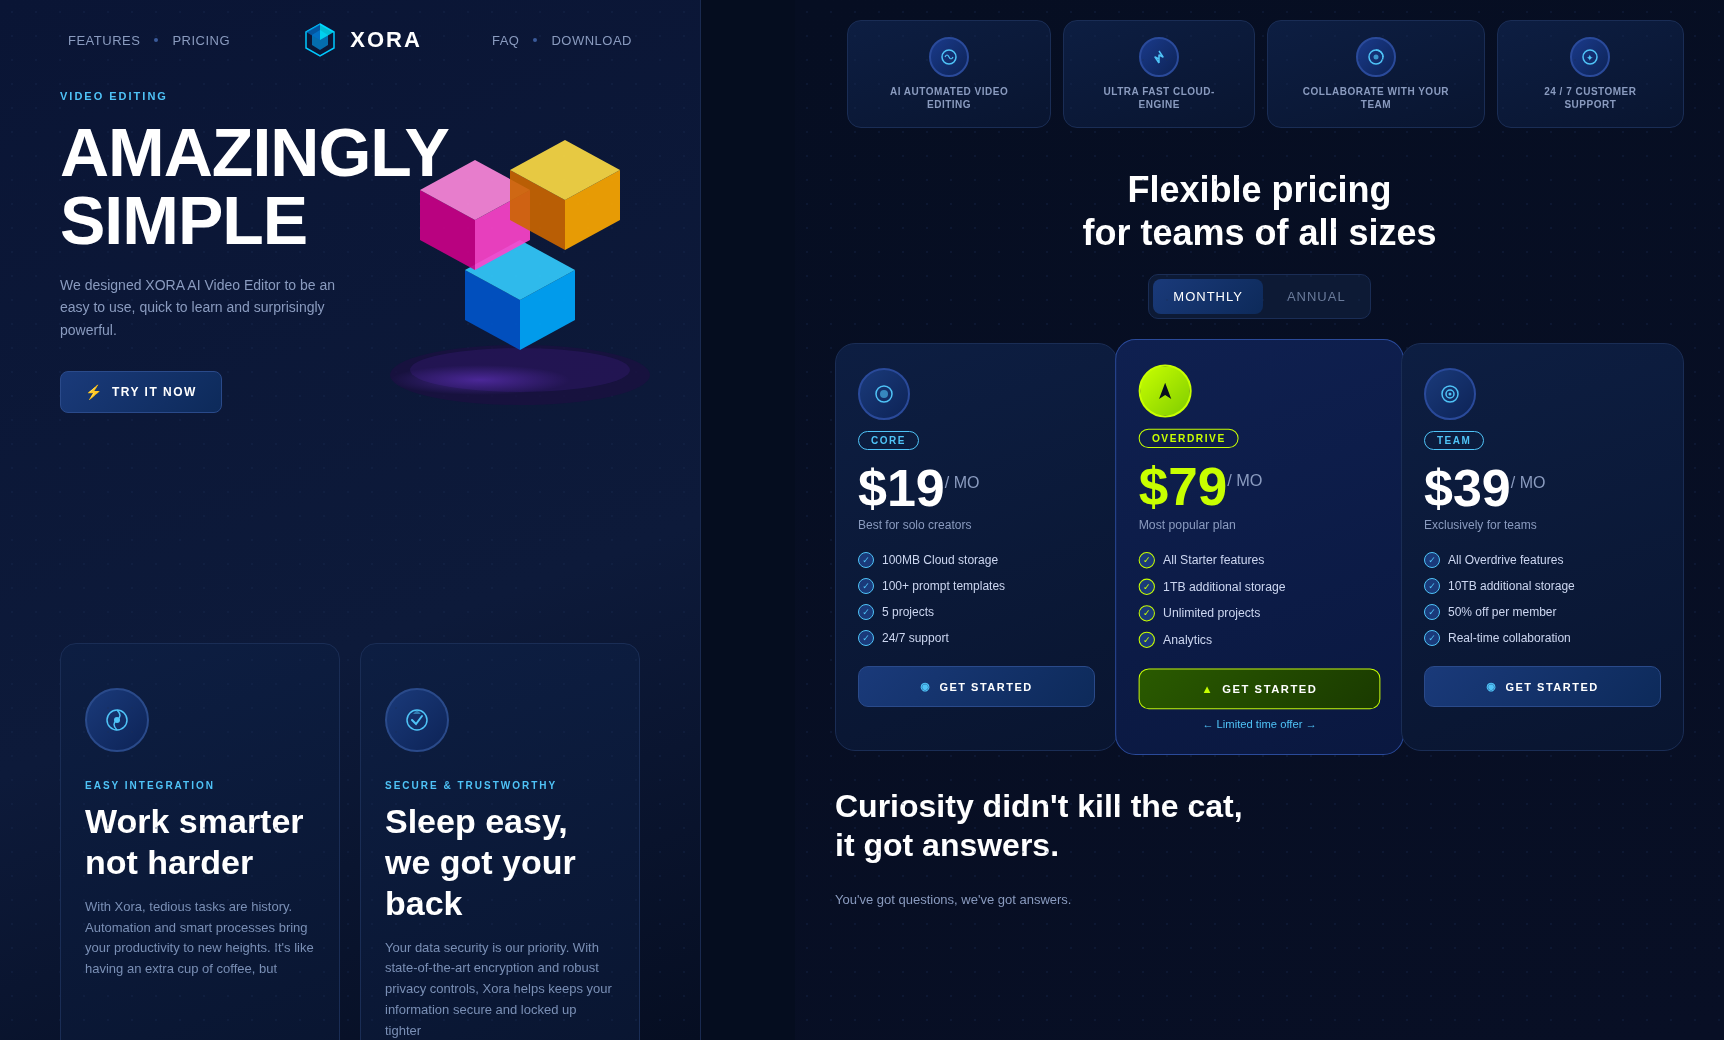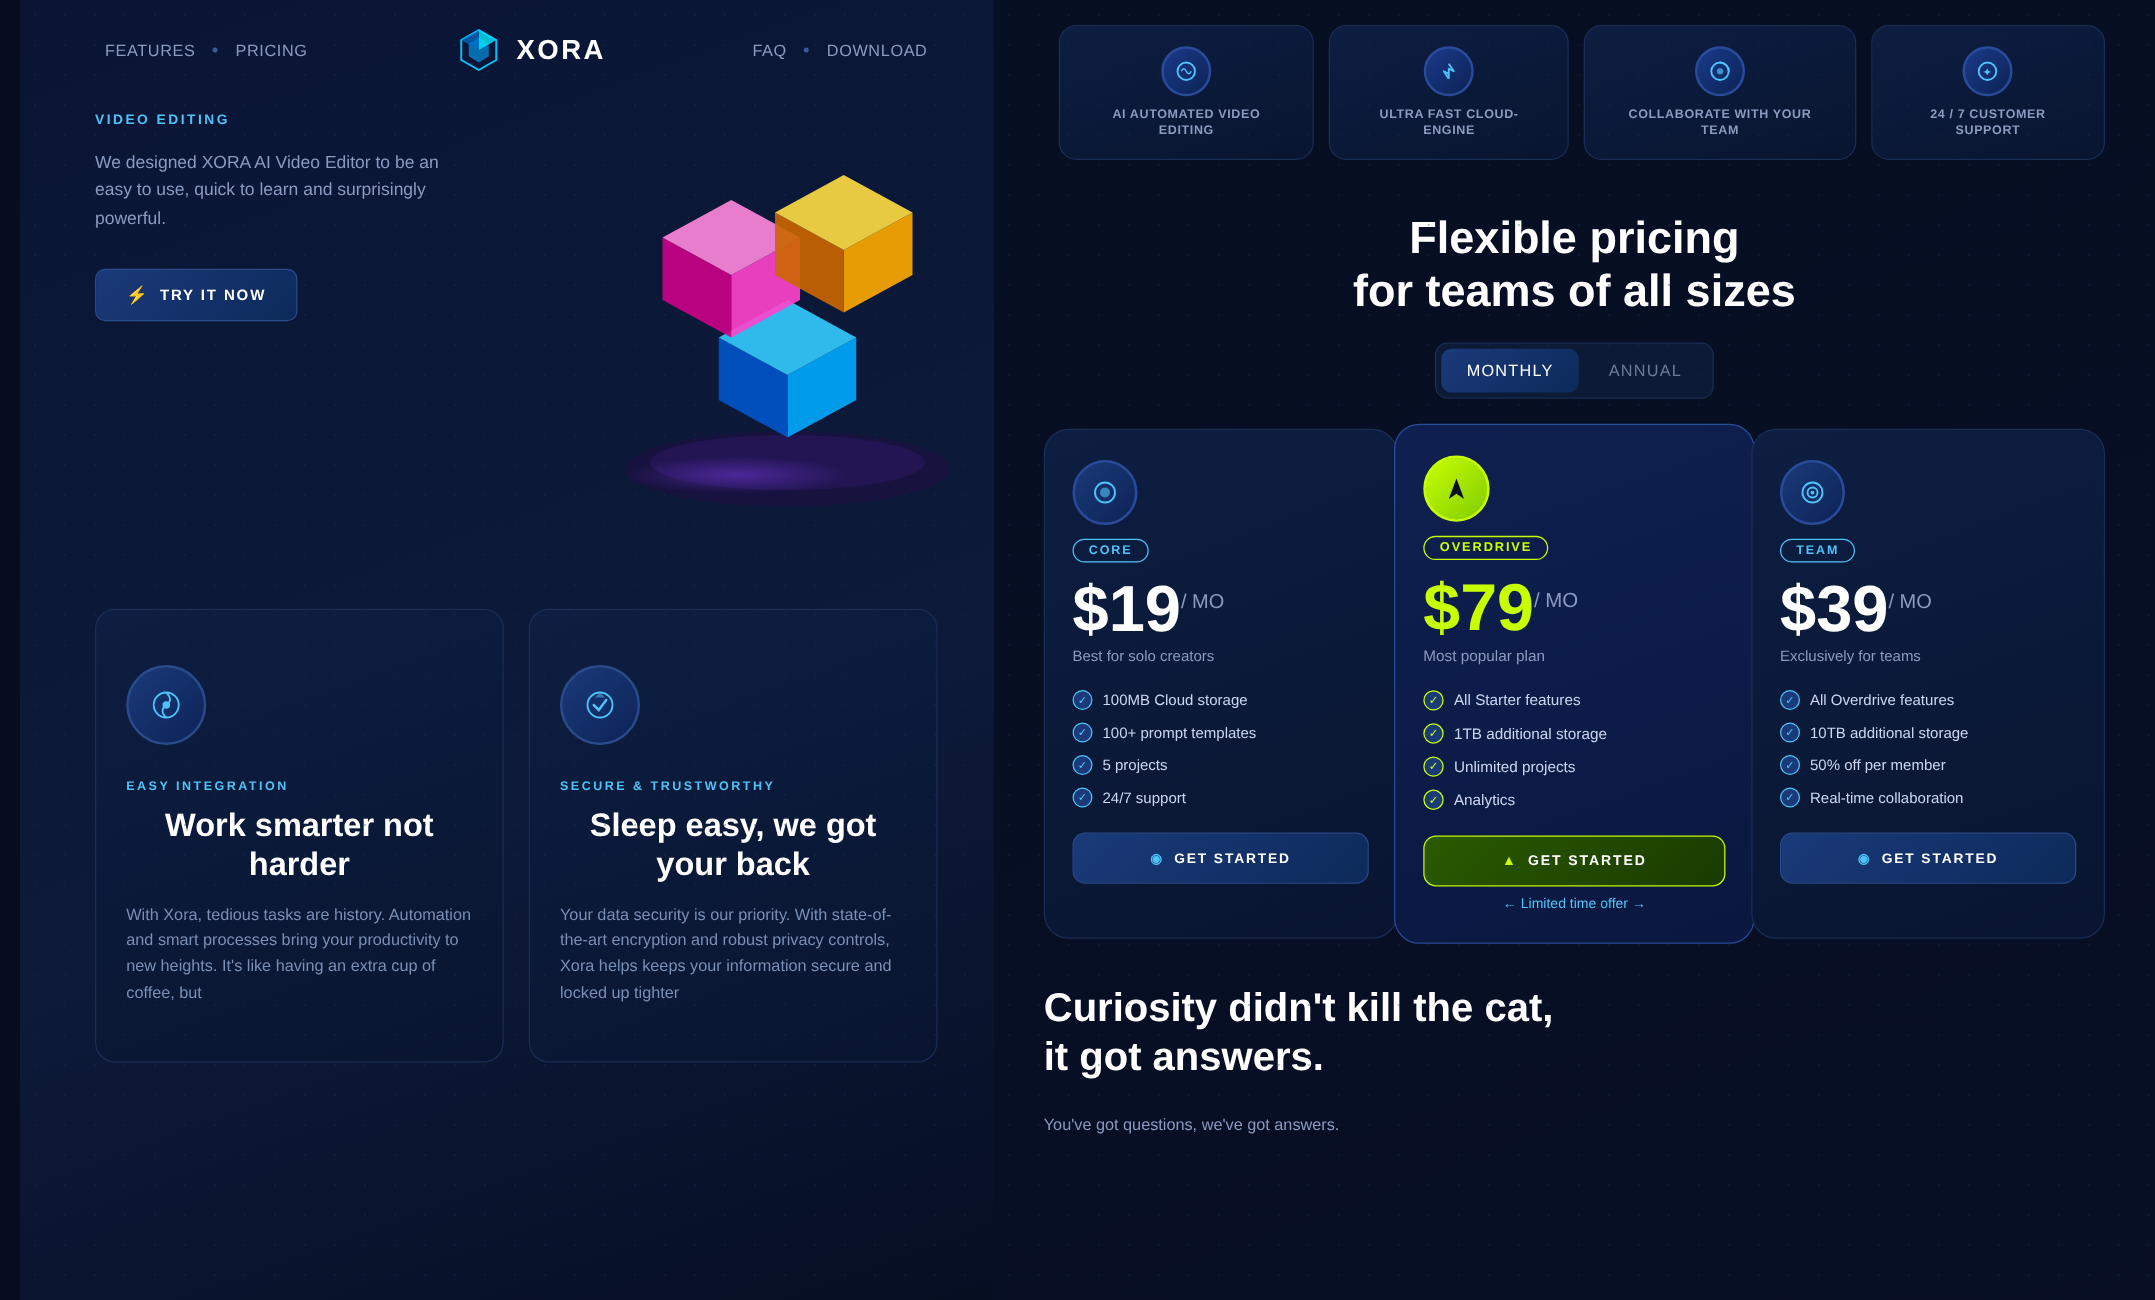--- a/index.html
+++ b/index.html
@@ -8,22 +8,22 @@
       background: #050d1f;
       color: #fff;
       width: 1724px;
       min-height: 1040px;
       overflow-x: hidden;
     }
 
     
     .left-panel {
       position: absolute;
-      left: 16px; top: 0;
-      width: 795px;
+      left: 0; top: 0;
+      width: 701px;
       height: 1040px;
       background: linear-gradient(160deg, #0a1535 0%, #0d1a3a 60%, #060e22 100%);
       border-right: 1px solid #1a2a50;
       overflow: hidden;
     }
 
     
     .nav {
       display: flex;
       align-items: center;
@@ -148,25 +148,24 @@
     }
     .feature-tag {
       font-size: 10px;
       letter-spacing: 2px;
       color: #4fc3f7;
       font-weight: 700;
       text-transform: uppercase;
       margin-bottom: 10px;
     }
     .feature-title {
-      font-size: 26px;
+      font-size: 34px;
       font-weight: 800;
       line-height: 1.2;
       margin-bottom: 14px;
-      text-align: center;
     }
     .feature-desc {
       font-size: 13px;
       color: #7a8fb5;
       line-height: 1.6;
     }
 
     
     .right-panel {
       position: absolute;
@@ -431,20 +430,24 @@
 
     <div class="nav-links">
       <span class="nav-link">FAQ</span>
       <span class="nav-dot"></span>
       <span class="nav-link">DOWNLOAD</span>
     </div>
   </nav>
 
   <div class="hero">
     <p class="hero-tag">VIDEO EDITING</p>
+    <h1 class="hero-title">
+      <span>AMAZINGLY</span><br>
+      <span>SIMPLE</span>
+    </h1>
     <p class="hero-desc">We designed XORA AI Video Editor to be an easy to use, quick to learn and surprisingly powerful.</p>
     <button class="cta-btn">
       <span class="cta-icon">⚡</span>
       <span>TRY IT NOW</span>
     </button>
 
     
     <div class="hero-3d">
       <svg class="cube-container" viewBox="0 0 320 300" xmlns="http://www.w3.org/2000/svg">
 

